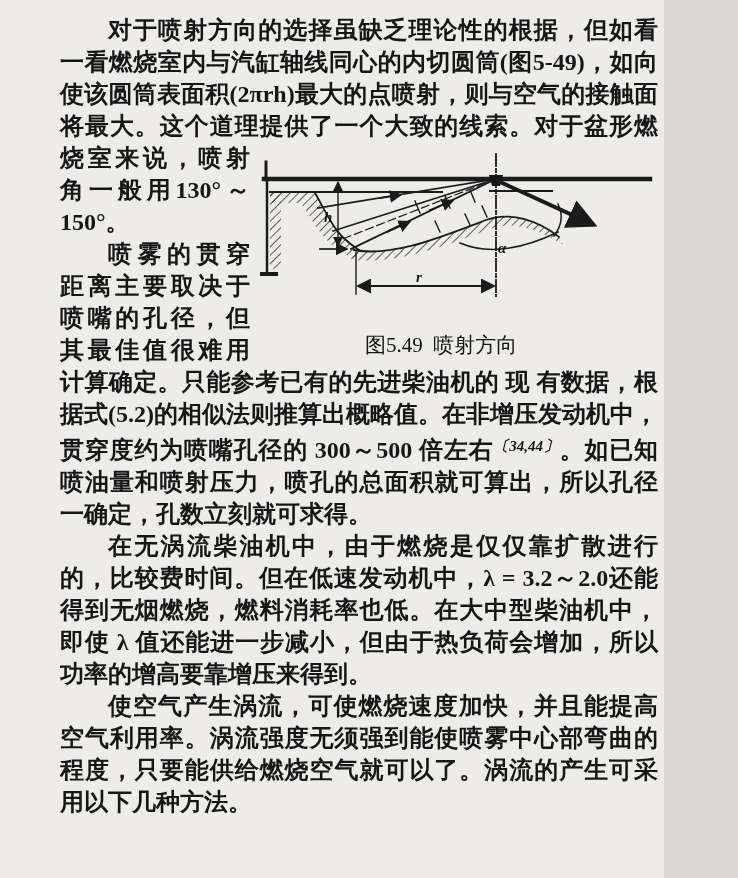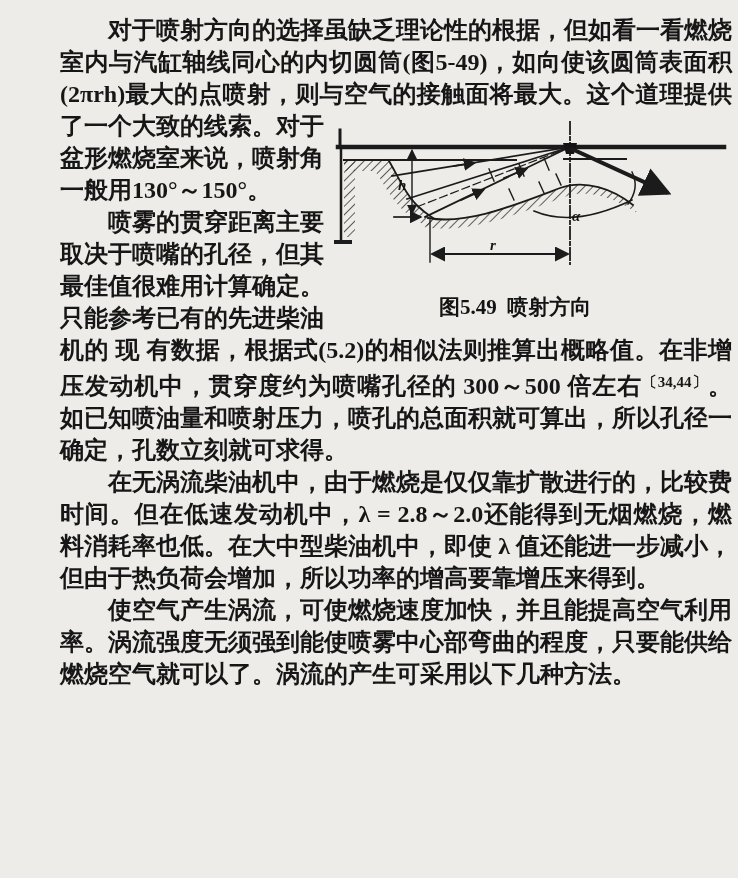--- a/index.html
+++ b/index.html
@@ -1,56 +1,57 @@
 <!DOCTYPE html>
 <html lang="zh"><head>
 <meta charset="utf-8">
 <style>
   html,body{margin:0;padding:0;background:#d8d7d4;}
   .page{
     position:relative;
-    width:738px;height:878px;
+    width:664px;height:878px;
     background:#edece8;
     box-sizing:border-box;
     padding:14px 6px 4px 60px;
     font-family:"Liberation Serif","DejaVu Serif",serif;
     color:#161616;
     font-weight:600;
     overflow:hidden;
   }
   p.para{
     margin:0;
     font-size:24px;
     line-height:32px;
     text-align:justify;
     text-indent:2em;
     letter-spacing:0;
   }
   sup.ref{
     font-size:15px;
     vertical-align:7px;
     font-weight:600;
+    font-style:italic;
   }
   .fig-float{
     float:right;
     width:408px;
     height:220px;
     box-sizing:border-box;
     padding-top:4px;
     text-indent:0;
     display:block;
   }
   .fig-float svg{display:block;margin-left:10px;}
   .fig-caption{
     display:block;
     text-align:center;
     padding-right:26px;
-    margin-top:7px;
+    margin-top:13px;
     font-size:21px;
-    font-weight:700;
+    font-weight:400;
     white-space:pre;
     color:#131313;
   }
 </style>
 </head>
 <body>
 
 <div class="page">
 
   <p class="para"><span>对于喷射方向的选择虽缺乏理论性的根据，但如看一看燃烧室内与汽缸轴线同心的内切圆筒(图5-49)，如向使该圆筒表面积(2πrh)最大的点喷射，则与空气的接触面将最大。这个道理提供</span><span class="fig-float">
@@ -114,17 +115,17 @@
         <text x="156" y="136" font-size="15">r</text>
         <text x="238" y="107" font-size="15">α</text>
       </g>
     </svg>
         <span class="fig-caption">图5.49  喷射方向</span>
       </span><span>了一个大致的线索。对于盆形燃烧室来说，喷射角一般用130°～150°。</span></p>
 
   <p class="para"><span>喷雾的贯穿距离主要取决于喷嘴的孔径，但其最佳值很难用计算确定。只能参考已有的先进柴油机的 现 有数据，根据式(5.2)的相似法则推算出概略值。在非增压发动机中，贯穿度约为喷嘴孔径的 300～500 倍左右</span><sup class="ref">〔34,44〕</sup><span>。如已知喷油量和喷射压力，喷孔的总面积就可算出，所以孔径一确定，孔数立刻就可求得。</span></p>
 
 
-  <p class="para">在无涡流柴油机中，由于燃烧是仅仅靠扩散进行的，比较费时间。但在低速发动机中，λ = 2.8～2.0还能得到无烟燃烧，燃料消耗率也低。在大中型柴油机中，即使 λ 值还能进一步减小，但由于热负荷会增加，所以功率的增高要靠增压来得到。</p>
+  <p class="para">在无涡流柴油机中，由于燃烧是仅仅靠扩散进行的，比较费时间。但在低速发动机中，λ = 3.2～2.0还能得到无烟燃烧，燃料消耗率也低。在大中型柴油机中，即使 λ 值还能进一步减小，但由于热负荷会增加，所以功率的增高要靠增压来得到。</p>
 
   <p class="para">使空气产生涡流，可使燃烧速度加快，并且能提高空气利用率。涡流强度无须强到能使喷雾中心部弯曲的程度，只要能供给燃烧空气就可以了。涡流的产生可采用以下几种方法。</p>
 
 </div>
 
 </body></html>

